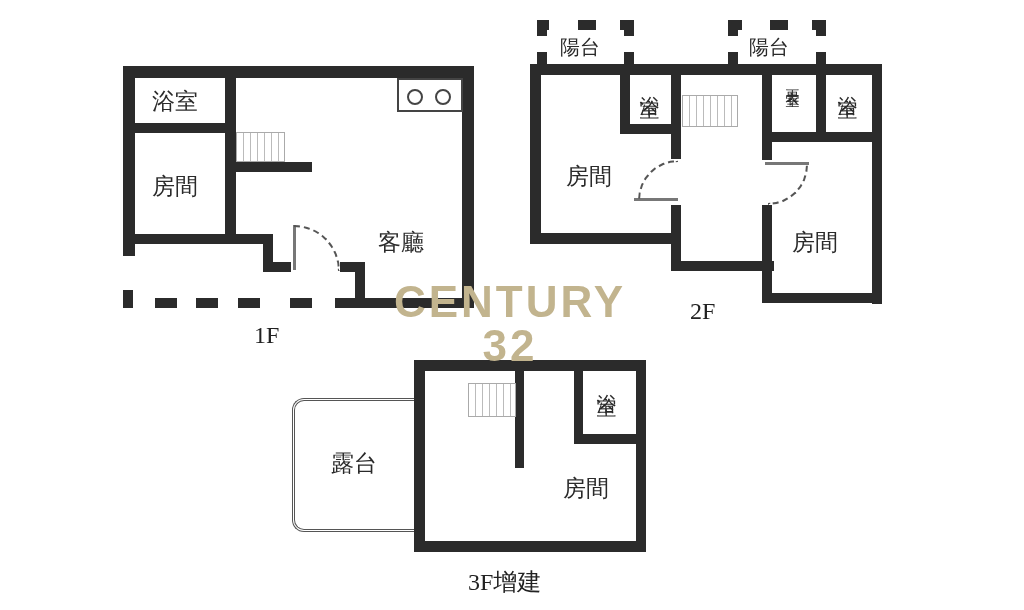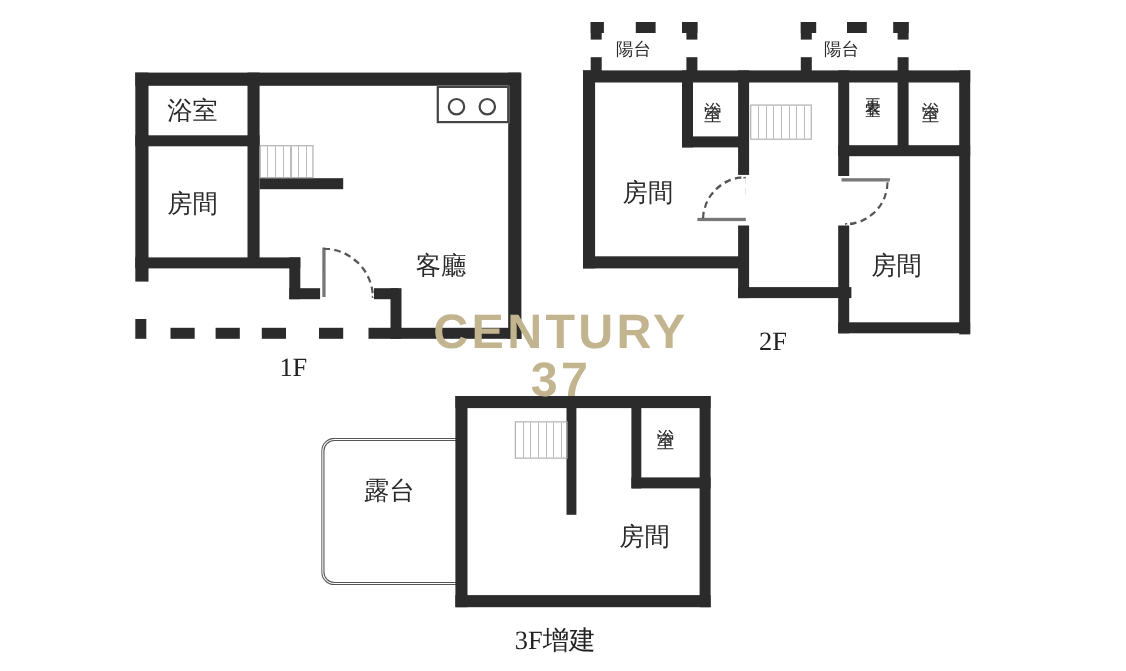--- a/index.html
+++ b/index.html
@@ -1,19 +1,19 @@
 <!DOCTYPE html>
 <html><head>
 <meta charset="utf-8">
 <style>
   html,body{margin:0;padding:0;background:#ffffff;}
   body{width:1024px;height:610px;position:relative;overflow:hidden;font-family:"DejaVu Sans",sans-serif;}
   .w{position:absolute;background:#2b2b2b;}
   .lbl{position:absolute;color:#2a2a2a;font-size:23px;line-height:1;white-space:nowrap;}
-  .lbl.sm{font-size:16px;}
+  .lbl.sm{font-size:20px;}
   .lbl.xs{font-size:14px;}
   .vert{writing-mode:vertical-rl;text-orientation:upright;letter-spacing:2px;}
   .floor{position:absolute;font-family:"Liberation Serif","DejaVu Serif",serif;font-size:24px;color:#222;text-align:center;}
   .stairs{position:absolute;border:1px solid #aaa;background:repeating-linear-gradient(90deg,transparent 0 6px,#bbb 6px 7px);}
   .door{position:absolute;border:2px dashed #555;border-radius:0 100% 0 0;}
   .leaf{position:absolute;background:#777;}
   .logo{position:absolute;left:360px;top:280px;width:300px;text-align:center;color:#c2b48e;}
   .logo .big{font-family:"Liberation Sans",sans-serif;font-weight:bold;font-size:44px;letter-spacing:3px;line-height:1;}
   .logo .small{font-size:13px;letter-spacing:3px;margin-top:8px;}
   .stove{position:absolute;left:397px;top:78px;width:62px;height:30px;border:2px solid #444;background:#fff;}
@@ -112,21 +112,21 @@
   <div class="w" style="left:414px;top:360px;width:232px;height:11px;"></div>
   <div class="w" style="left:414px;top:360px;width:11px;height:192px;"></div>
   <div class="w" style="left:636px;top:360px;width:10px;height:192px;"></div>
   <div class="w" style="left:414px;top:541px;width:232px;height:11px;"></div>
   <div class="w" style="left:515px;top:360px;width:9px;height:108px;"></div>
   <div class="w" style="left:574px;top:360px;width:9px;height:84px;"></div>
   <div class="w" style="left:574px;top:434px;width:72px;height:10px;"></div>
 
   <div class="stairs" style="left:468px;top:383px;width:46px;height:32px;"></div>
 
-  <div class="lbl" style="left:331px;top:436px;">露台</div>
+  <div class="lbl" style="left:331px;top:452px;font-family:Liberation Serif, serif;">露台</div>
   <div class="lbl sm vert" style="left:597px;top:378px;">浴室</div>
   <div class="lbl" style="left:563px;top:477px;">房間</div>
   <div class="floor" style="left:468px;top:566px;">3F增建</div>
 </div>
 
 <div class="logo">
-  <div class="big">CENTURY 37</div>
+  <div class="big">CENTURY 32</div>
 </div>
 
 </body></html>

